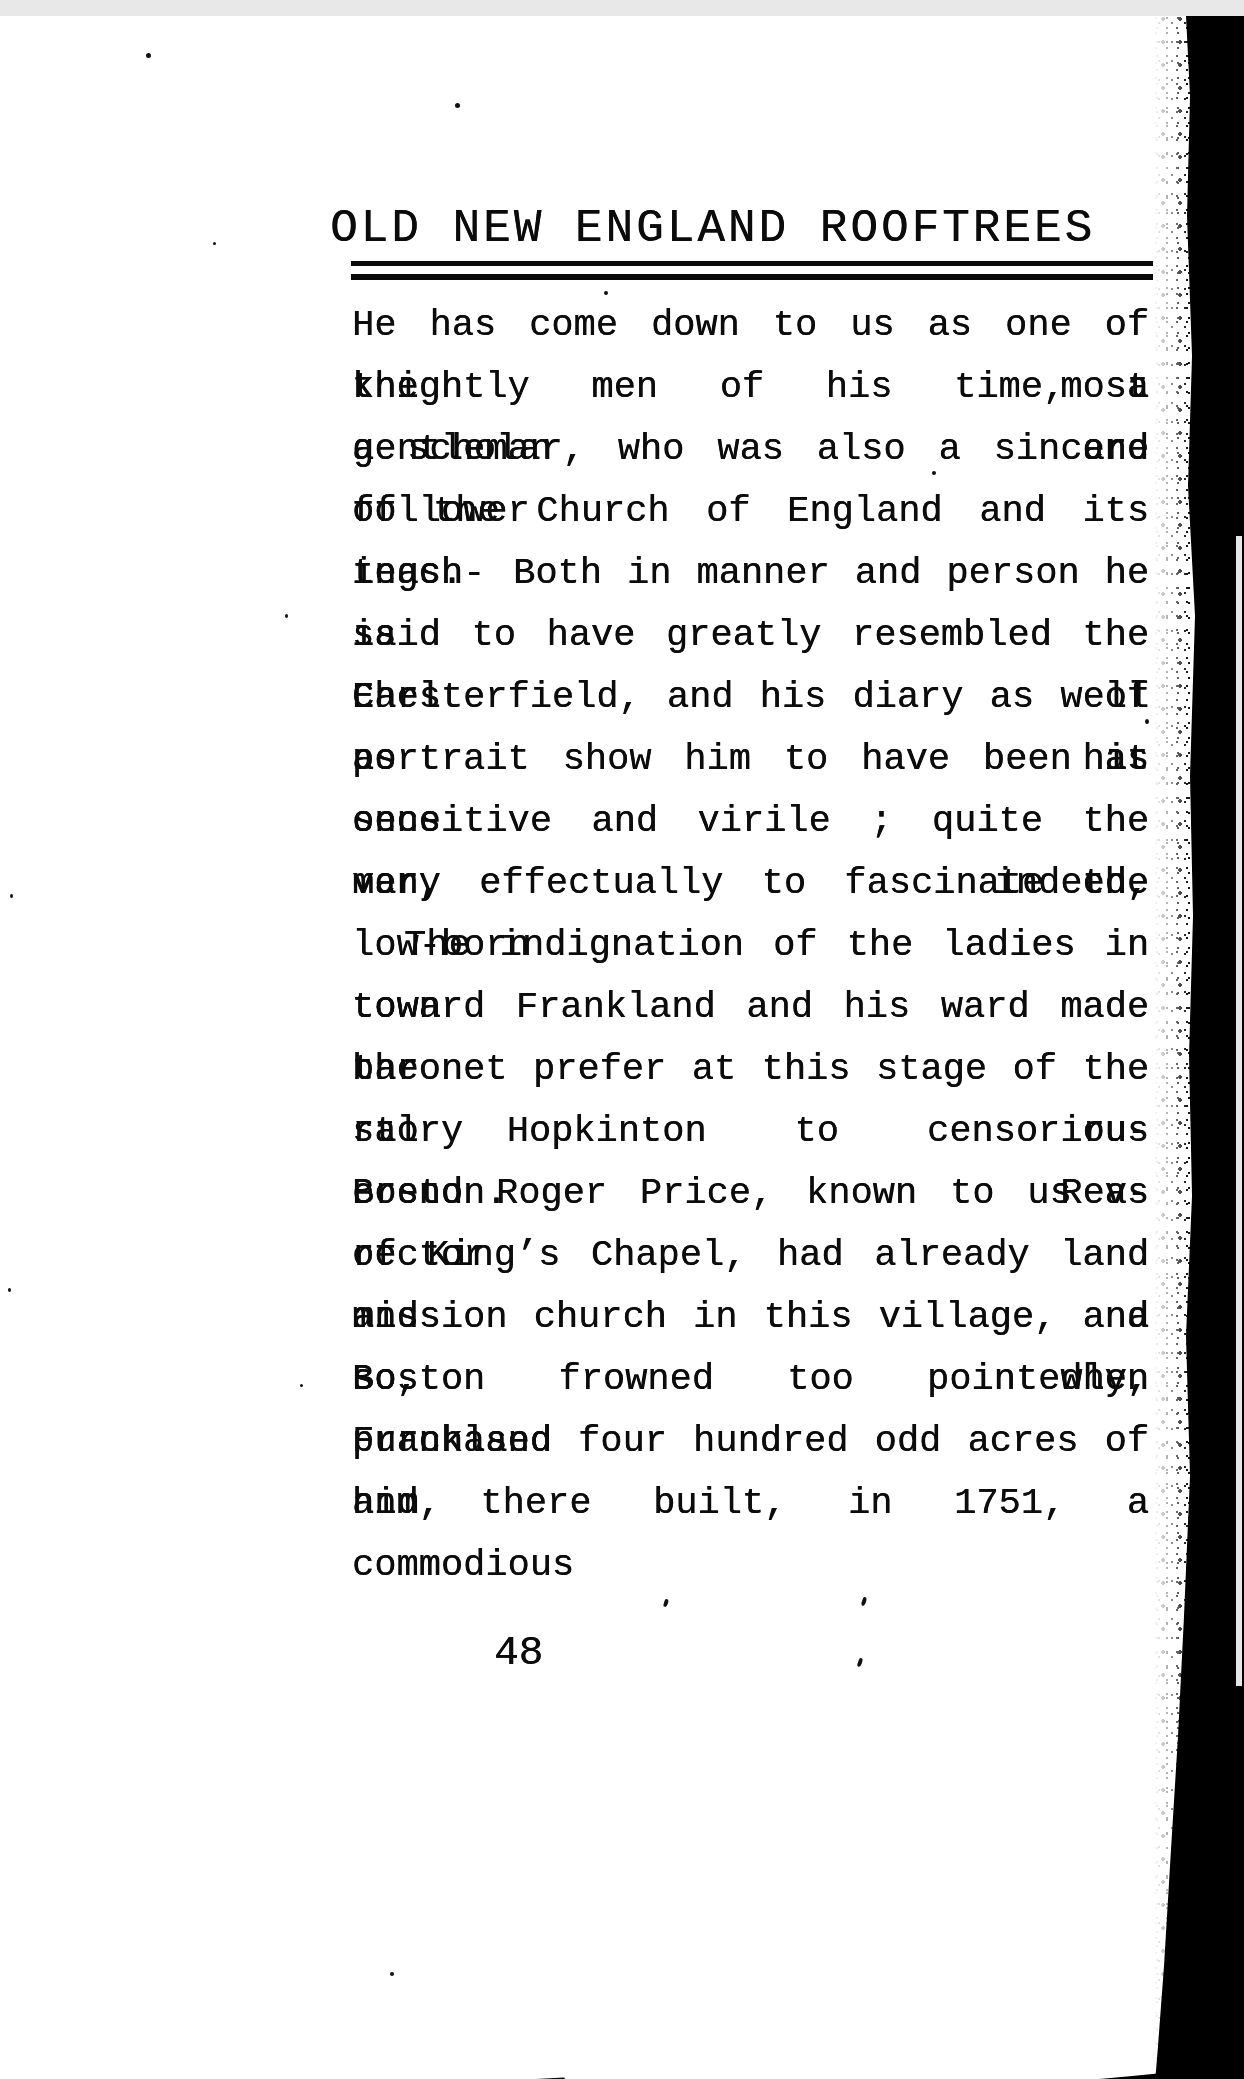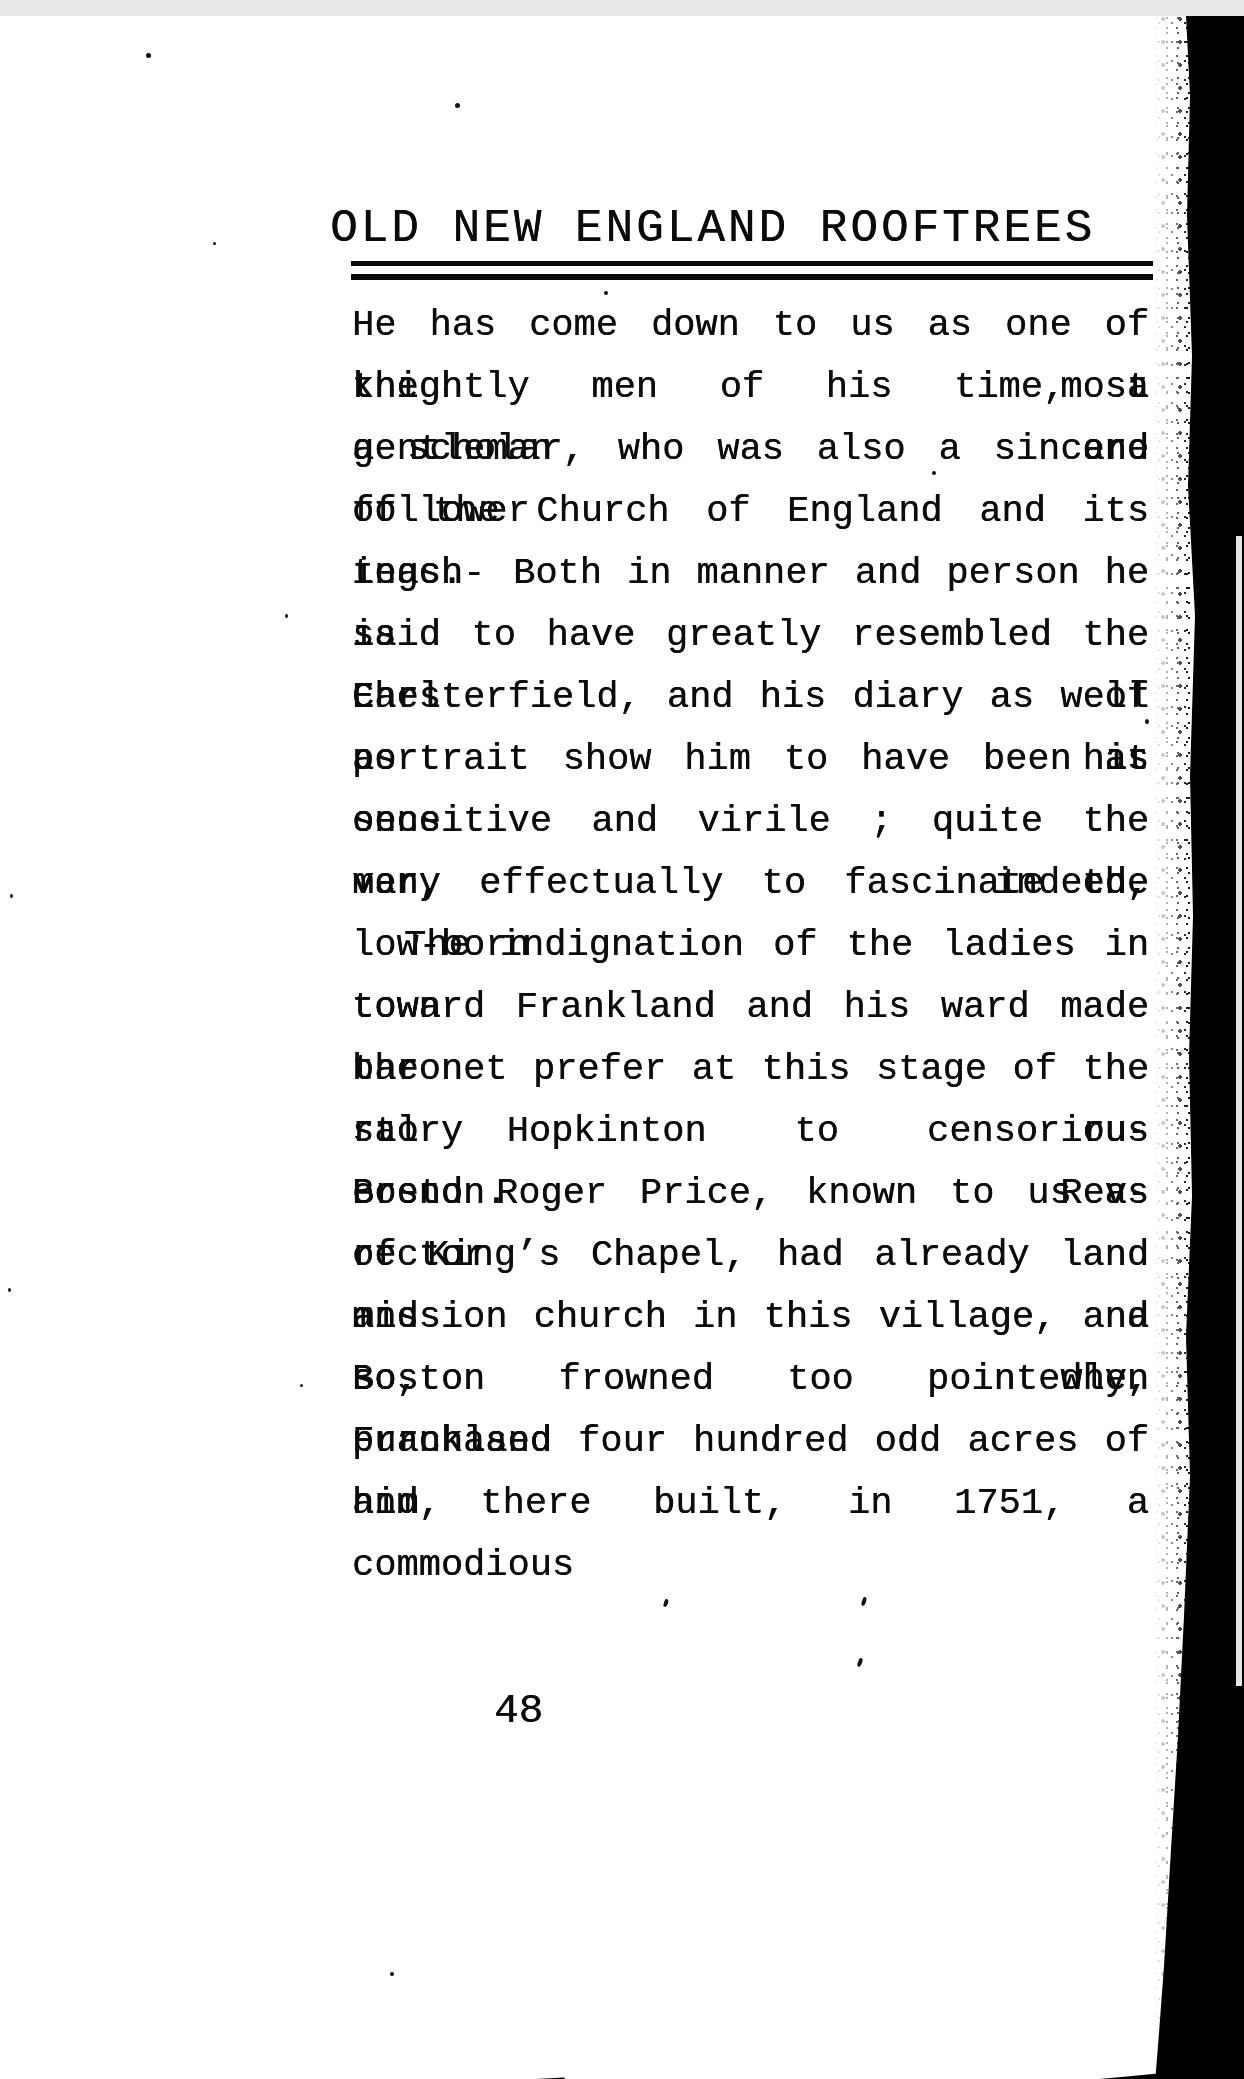--- a/index.html
+++ b/index.html
@@ -33,21 +33,21 @@
     text-shadow:0.35px 0 0 currentColor;
   }
   .ln{
     height:62px;
     text-align:justify;
     text-align-last:justify;
   }
   .ln.last-short{text-align-last:left;}
   .ln.indent{text-indent:52px;}
   .pagenum{
-    position:absolute;left:494px;top:1672px;
+    position:absolute;left:494px;top:1614px;
     font-size:41px;line-height:46px;
     text-shadow:0.4px 0 0 currentColor;
   }
   
   .gutter{position:absolute;left:1140px;top:0;width:104px;height:2079px;}
   .gutter::after{
     content:"";position:absolute;inset:0;background:#000;
     clip-path:polygon(
       46px 0, 50px 80px, 47px 200px, 52px 340px, 48px 470px, 55px 600px,
       50px 760px, 53px 900px, 49px 1040px, 52px 1180px, 46px 1320px,

